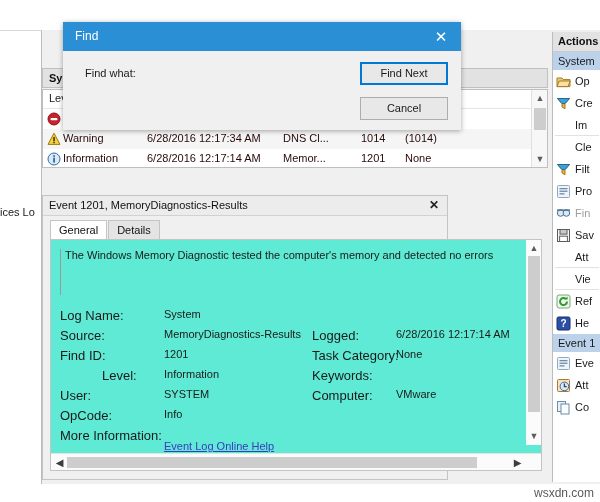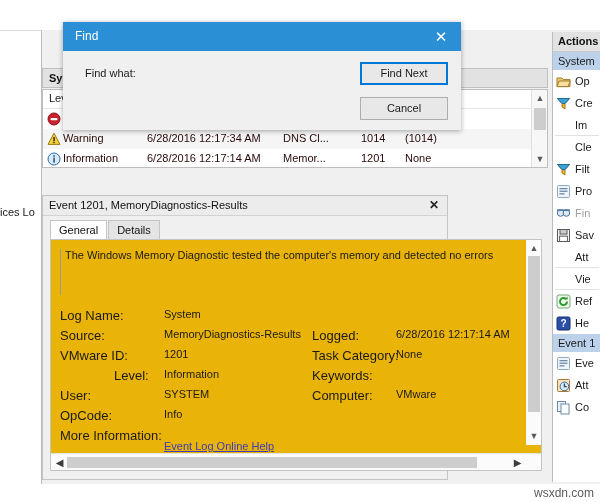--- a/index.html
+++ b/index.html
@@ -89,21 +89,21 @@
   .tab {
     position: relative; float: left; height: 19px; padding: 0 8px;
     font-size: 11px; line-height: 19px; color: #111;
     border: 1px solid #c4c4c4; border-bottom: none; box-sizing: border-box;
     background: #e4e4e4; margin-right: 1px;
   }
   .tab.active { background: #ffffff; }
 
   .tab-body {
     position: absolute; left: 7px; top: 43px; width: 492px; height: 232px;
-    background: #eab308; border: 1px solid #c4c4c4; box-sizing: border-box;
+    background: #5eead4; border: 1px solid #c4c4c4; box-sizing: border-box;
     overflow: hidden;
   }
 
   .desc-box {
     position: absolute; left: 9px; top: 9px; width: 448px; height: 46px;
     border-left: 1px solid #9a9a9a; box-sizing: border-box;
     padding-left: 4px; font-size: 11px; color: #1a1a1a;
   }
 
   .field-grid { position: absolute; left: 9px; top: 68px; width: 458px; }
@@ -264,26 +264,26 @@
 
         <div class="field-grid">
           <span class="f-label" style="left:0px;  top:0px;">Log Name:</span>
           <span class="f-value" style="left:104px;top:0px;">System</span>
 
           <span class="f-label" style="left:0px;  top:20px;">Source:</span>
           <span class="f-value" style="left:104px;top:20px;">MemoryDiagnostics-Results</span>
           <span class="f-label" style="left:252px;top:20px;">Logged:</span>
           <span class="f-value" style="left:336px;top:20px;">6/28/2016 12:17:14 AM</span>
 
-          <span class="f-label" style="left:0px;  top:40px;">VMware ID:</span>
+          <span class="f-label" style="left:0px;  top:40px;">Find ID:</span>
           <span class="f-value" style="left:104px;top:40px;">1201</span>
           <span class="f-label" style="left:252px;top:40px;">Task Category:</span>
           <span class="f-value" style="left:336px;top:40px;">None</span>
 
-          <span class="f-label" style="left:12px;  top:60px;padding-left:42px;">Level:</span>
+          <span class="f-label" style="left:0px;  top:60px;padding-left:42px;">Level:</span>
           <span class="f-value" style="left:104px;top:60px;">Information</span>
           <span class="f-label" style="left:252px;top:60px;">Keywords:</span>
           <span class="f-value" style="left:336px;top:60px;"></span>
 
           <span class="f-label" style="left:0px;  top:80px;">User:</span>
           <span class="f-value" style="left:104px;top:80px;">SYSTEM</span>
           <span class="f-label" style="left:252px;top:80px;">Computer:</span>
           <span class="f-value" style="left:336px;top:80px;">VMware</span>
 
           <span class="f-label" style="left:0px;  top:100px;">OpCode:</span>

